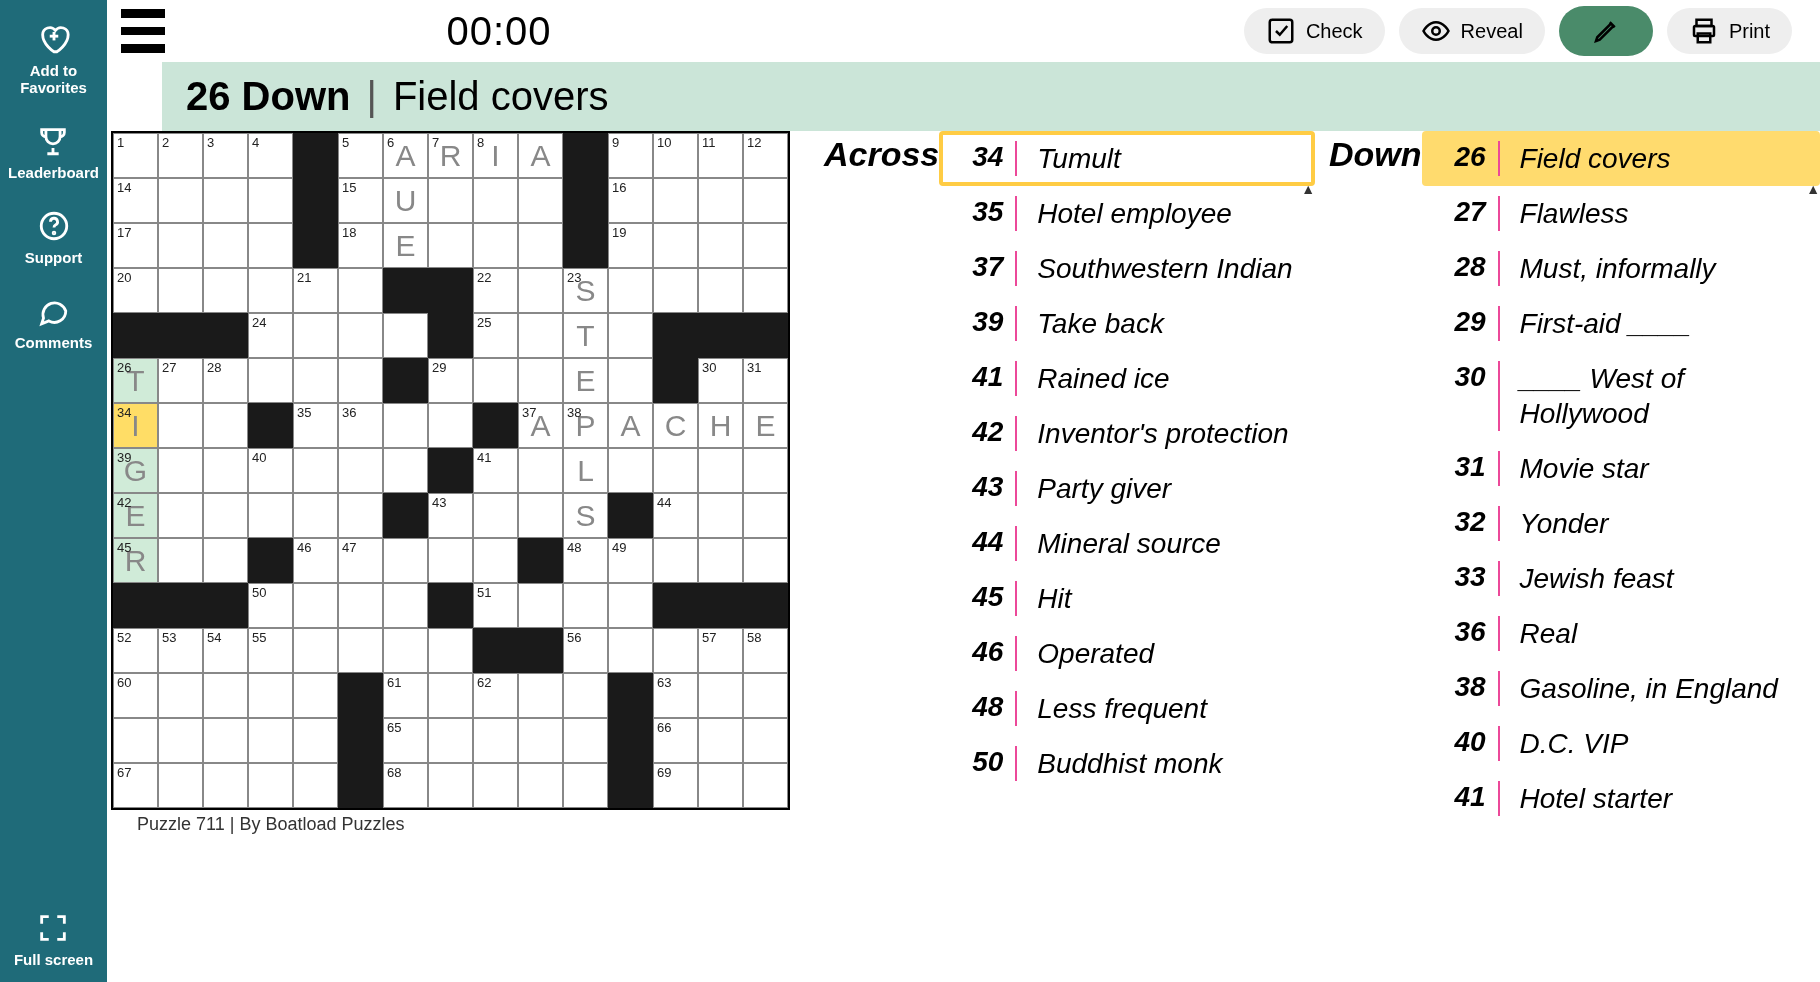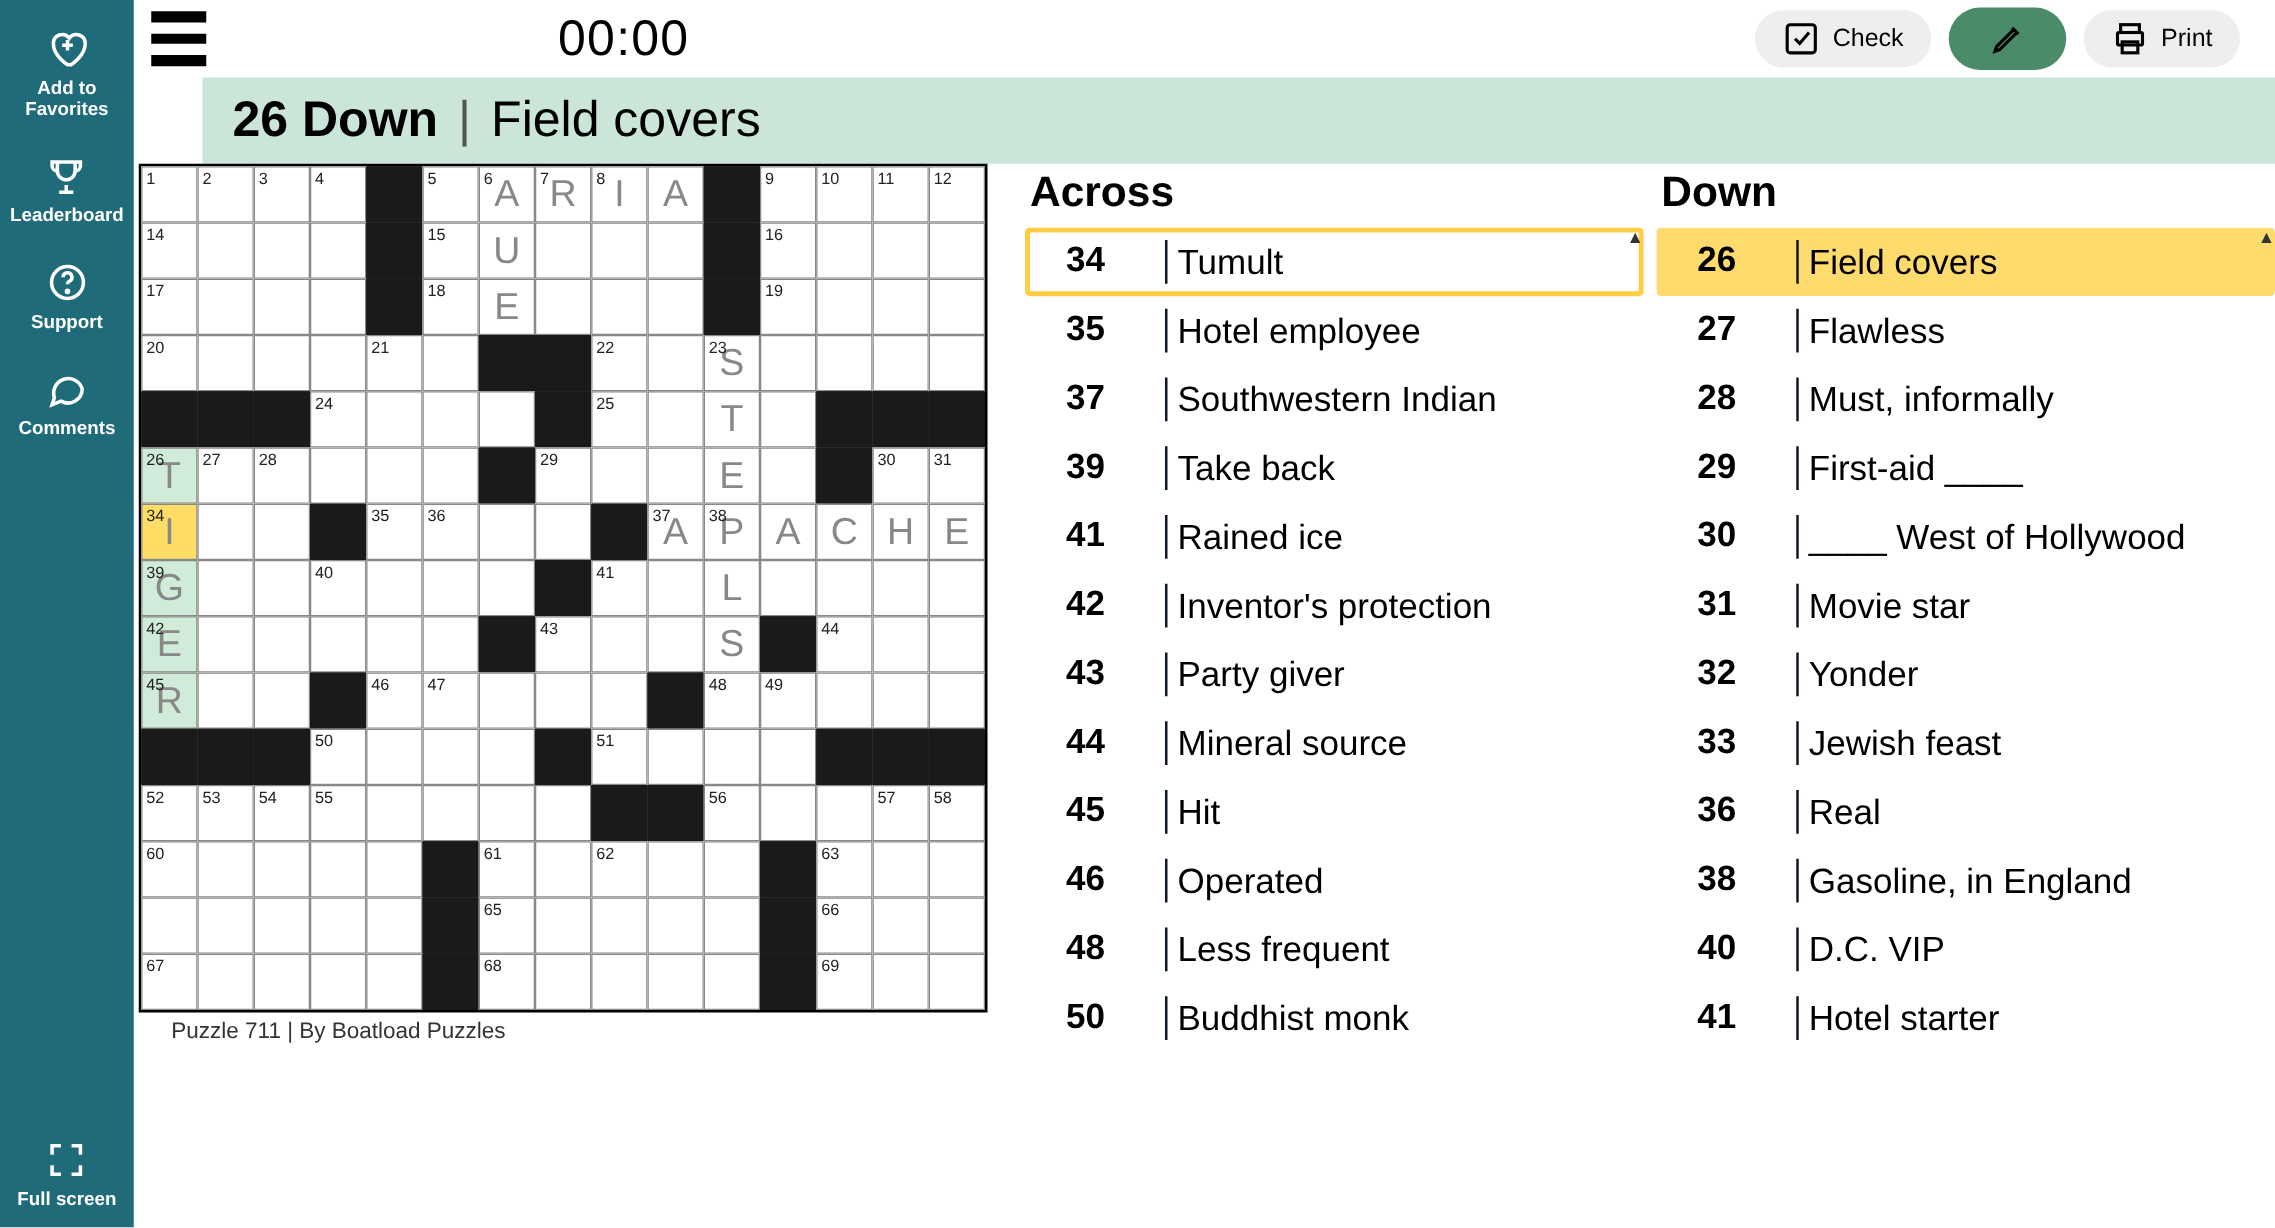--- a/index.html
+++ b/index.html
@@ -39,26 +39,26 @@
 .cell { border: 1px solid #888; position: relative; background: #fff; font-size: 30px; display: flex; align-items: center; justify-content: center; font-weight: 500; color: #888; }
 .cell.black { background: #1a1a1a; border-color: #1a1a1a; }
 .cell .n { position: absolute; top: 1px; left: 3px; font-size: 13px; font-weight: 400; color: #222; }
 .cell.hl-word { background: #d0ebd8; }
 .cell.hl-cursor { background: #ffdd66; }
 
 .caption { font-size: 18px; color: #333; padding: 4px 30px; }
 
 
 .lists { flex: 1; display: flex; gap: 10px; min-width: 0; padding-left: 30px; }
-.list-col { flex: 1; display: flex; flex-direction: column; min-width: 0; position: relative; }
+.list-col { flex: 1; display: flex; flex-direction: row; min-width: 0; position: relative; font-style: italic; }
 .list-title { font-size: 34px; font-weight: 700; padding: 4px 0 8px 4px; }
 .list-scroll { flex: 1; overflow-y: auto; }
 .clue { display: flex; align-items: flex-start; gap: 12px; padding: 6px 8px; font-size: 28px; cursor: pointer; border: 4px solid transparent; border-radius: 4px; }
 .clue .cn { width: 52px; text-align: right; font-weight: 700; flex-shrink: 0; }
-.clue .cd { border-left: 2px solid #0f172a; padding-left: 8px; line-height: 1.25; margin-left: 36px; }
+.clue .cd { border-left: 2px solid #ec4899; padding-left: 20px; line-height: 1.25; }
 .clue.outlined { border-color: #ffcc44; }
 .clue.filled { background: #ffdb6e; }
 
 
 .list-scroll::-webkit-scrollbar { width: 16px; }
 .list-scroll::-webkit-scrollbar-track { background: #f0f0f0; }
 .list-scroll::-webkit-scrollbar-thumb { background: #bbb; }
 .scroll-arrow-up { position: absolute; top: 50px; right: 0; font-size: 14px; color: #333; }
 
 </style>
@@ -115,20 +115,27 @@
       </div>
       <div class="timer">00:00</div>
       <div class="toolbar">
         <button class="tbtn">
           <svg viewBox="0 0 24 24" fill="none" stroke="#000" stroke-width="2">
               <rect x="3" y="3" width="18" height="18" rx="2"></rect>
               <path d="M8 12l3 3 6-7"></path>
             </svg>
           <span>Check</span>
         </button>
+        <button class="tbtn">
+          <svg viewBox="0 0 24 24" fill="none" stroke="#000" stroke-width="2">
+              <path d="M2 12s3.5-7 10-7 10 7 10 7-3.5 7-10 7S2 12 2 12z"></path>
+              <circle cx="12" cy="12" r="3"></circle>
+            </svg>
+          <span>Reveal</span>
+        </button>
         <button class="tbtn icon-only green">
           <svg viewBox="0 0 24 24" fill="none" stroke="#000" stroke-width="2">
               <path d="M4 20l3-1 11-11-2-2L5 17l-1 3zM15 5l4 4"></path>
             </svg>
         </button>
         <button class="tbtn">
           <svg viewBox="0 0 24 24" fill="none" stroke="#000" stroke-width="2">
               <rect x="6" y="3" width="12" height="5"></rect>
               <rect x="4" y="8" width="16" height="8" rx="1"></rect>
               <rect x="7" y="14" width="10" height="7"></rect>

